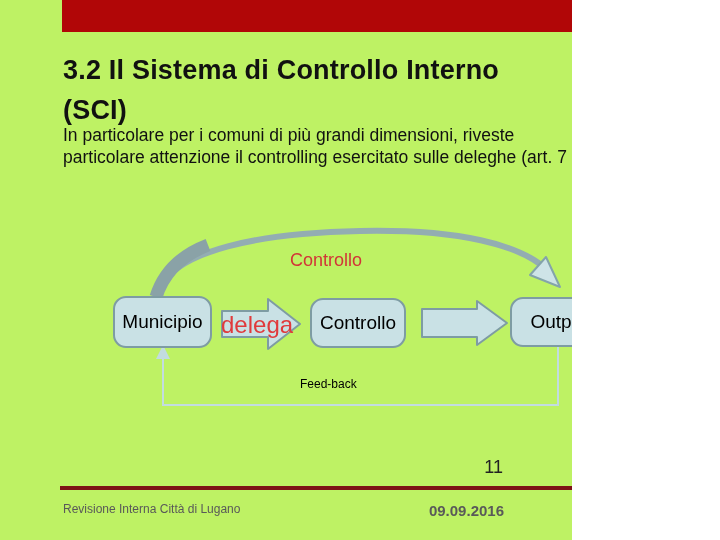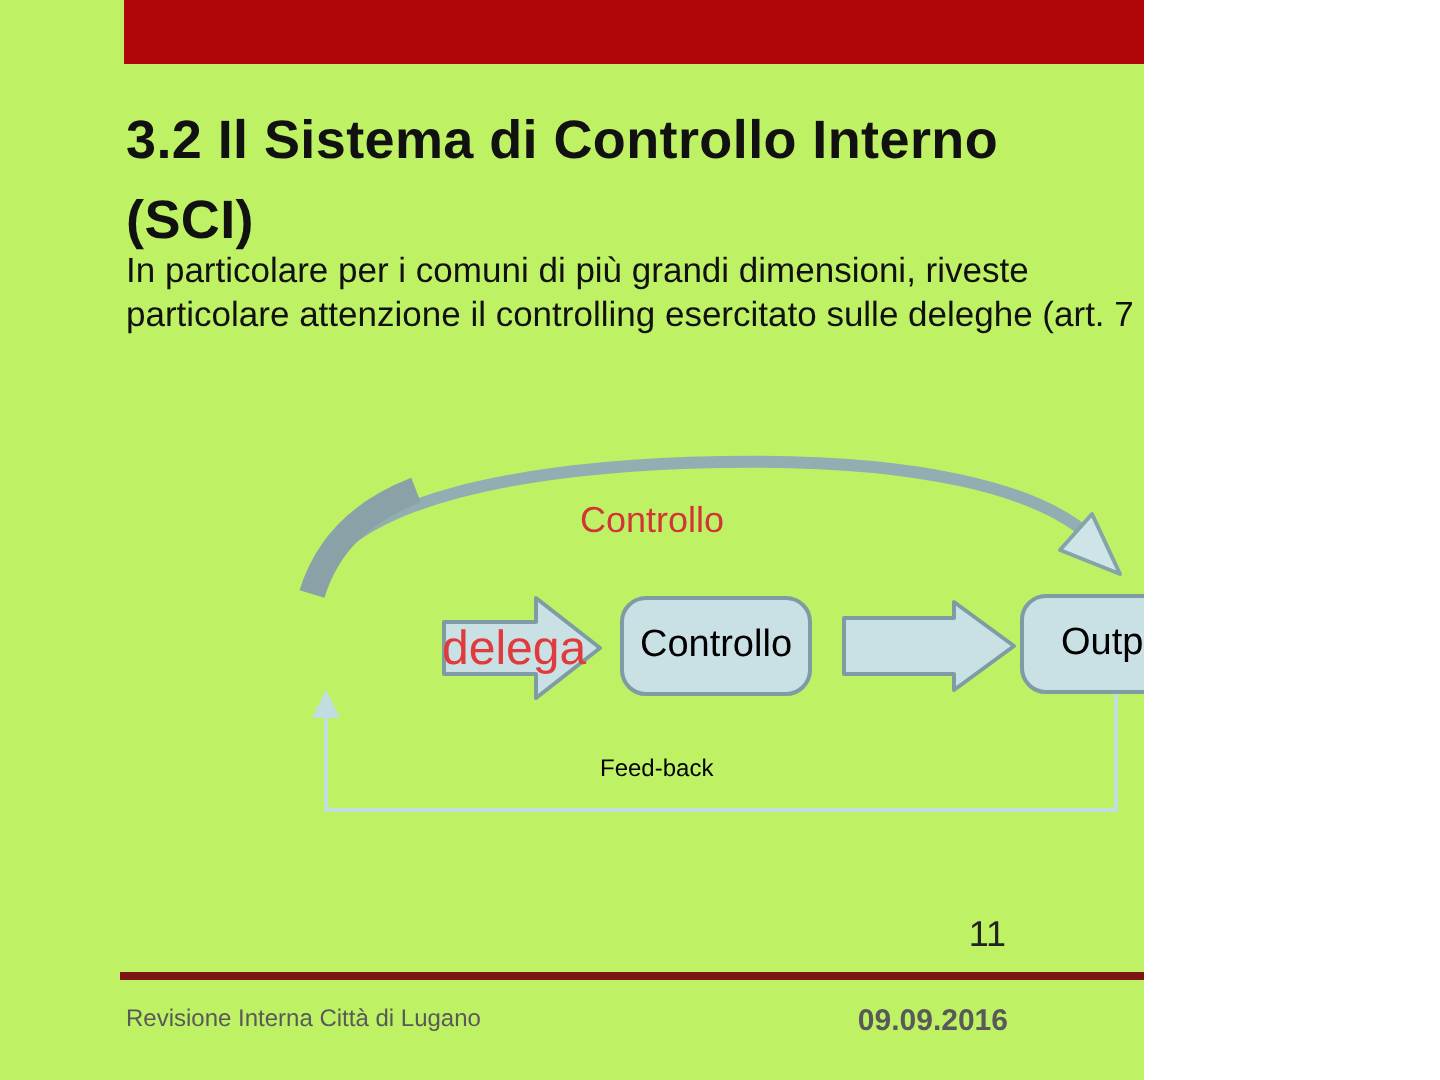--- a/index.html
+++ b/index.html
@@ -63,20 +63,23 @@
       <polyline points="458,122 458,180 63,180 63,128" fill="none" stroke="#c2dce0" stroke-width="2"></polyline>
       <polygon points="63,120 56,134 70,134" fill="#c2dce0"></polygon>
 
       <polygon points="122,86 168,86 168,74 200,99 168,124 168,112 122,112" fill="#c9e1e5" stroke="#7e9ca3" stroke-width="2" stroke-linejoin="round"></polygon>
 
       <polygon points="322,84 377,84 377,76 407,98 377,120 377,112 322,112" fill="#c9e1e5" stroke="#7e9ca3" stroke-width="2" stroke-linejoin="round"></polygon>
     </svg>
 
     <div class="lbl lbl-controllo">Controllo</div>
 
+    <div class="node node-municipio">
+      <span>Municipio</span>
+    </div>
 
     <div class="lbl lbl-delega">delega</div>
 
     <div class="node node-servizio">
       <span>Controllo</span>
     </div>
 
     <div class="node node-output">
       <span>Output</span>
     </div>

